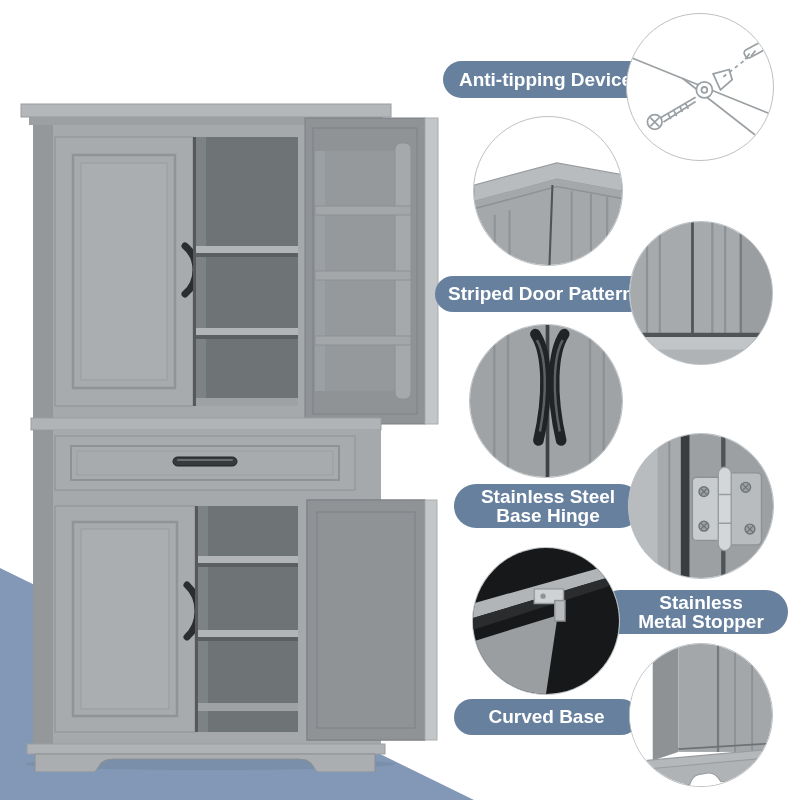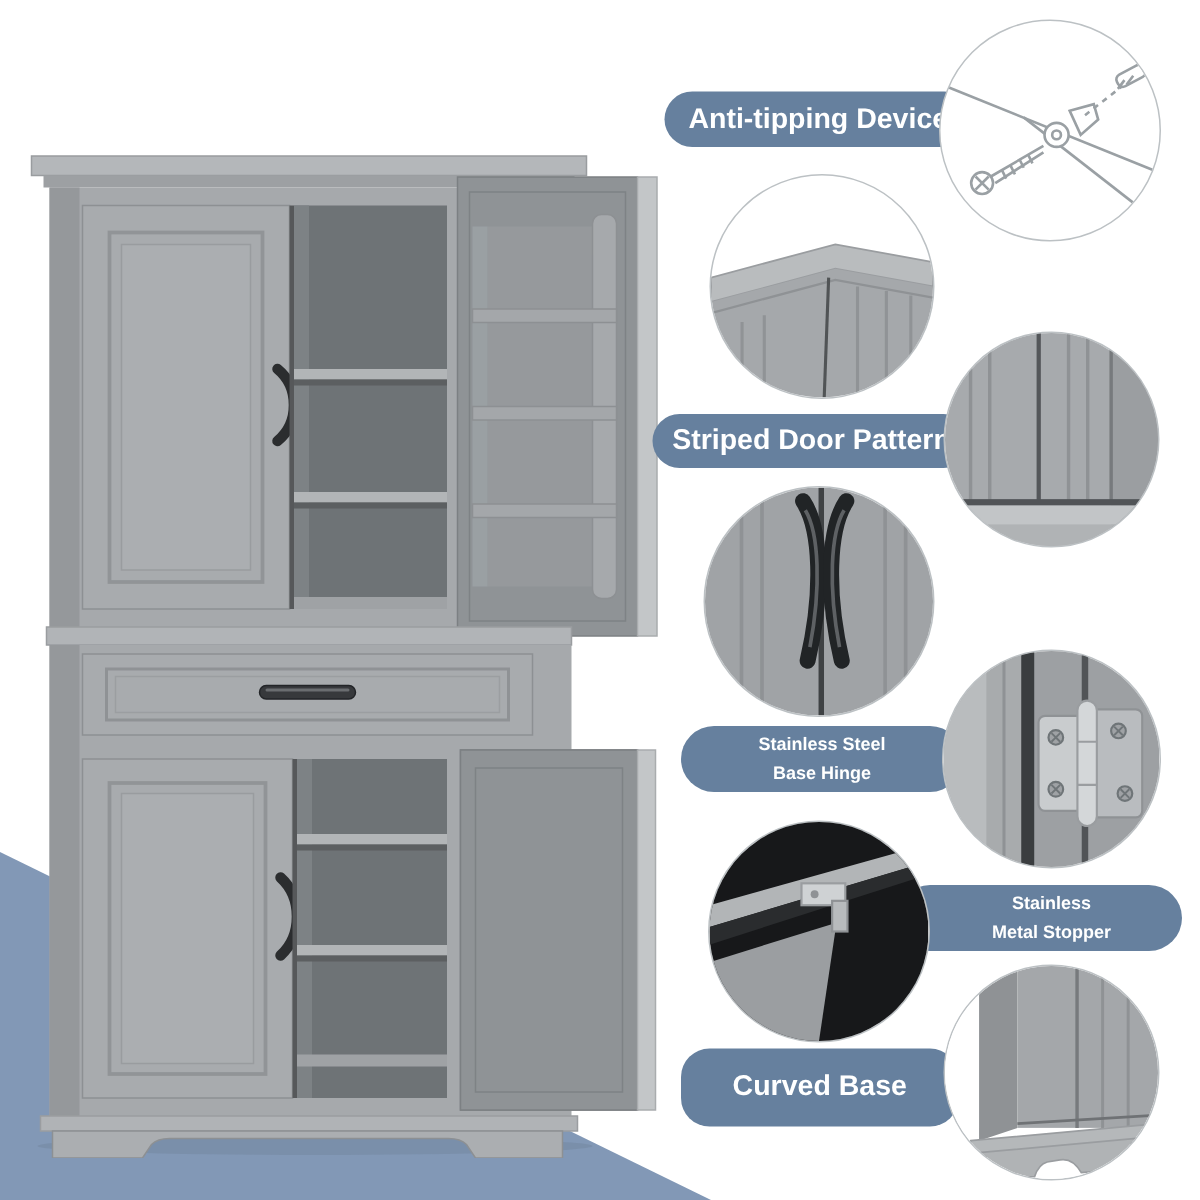--- a/index.html
+++ b/index.html
@@ -8,28 +8,28 @@
   
   #corner-triangle{position:absolute;left:0;top:568px;width:474px;height:232px;
     background:#8298b6;clip-path:polygon(0 0,100% 100%,0 100%);z-index:1;}
   
   #cabinet-wrap{position:absolute;left:15px;top:96px;width:435px;height:676px;z-index:2;}
   
   .pill{position:absolute;z-index:3;background:#66809e;color:#ffffff;font-weight:bold;
         display:flex;align-items:center;justify-content:center;text-align:center;
         white-space:nowrap;}
   .pill.one{font-size:19px;border-radius:19px;}
-  .pill.two{font-size:12px;line-height:19px;border-radius:22px;flex-direction:column;}
+  .pill.two{font-size:19px;line-height:19px;border-radius:22px;flex-direction:column;}
   #pill-anti{left:443px;top:61px;width:205px;height:37px;}
   #pill-decor{left:556px;top:172px;width:232px;height:36px;padding-left:52px;box-sizing:border-box;}
   #pill-striped{left:435px;top:276px;width:212px;height:36px;}
   #pill-handle{left:598px;top:387px;width:192px;height:36px;padding-left:22px;box-sizing:border-box;}
   #pill-hinge{left:454px;top:484px;width:188px;height:44px;}
   #pill-magnet{left:598px;top:590px;width:190px;height:44px;padding-left:16px;box-sizing:border-box;}
-  #pill-base{left:454px;top:699px;width:185px;height:52px;}
+  #pill-base{left:454px;top:699px;width:185px;height:36px;}
   
   .inset{position:absolute;z-index:4;border-radius:50%;border:1px solid #bcc1c4;
          background:#ffffff;overflow:hidden;}
   .inset svg{display:block;width:100%;height:100%;}
   #inset-anti{left:626px;top:13px;width:146px;height:146px;}
   #inset-decor{left:473px;top:116px;width:148px;height:148px;}
   #inset-striped{left:629px;top:221px;width:142px;height:142px;}
   #inset-handle{left:469px;top:324px;width:152px;height:152px;}
   #inset-hinge{left:628px;top:433px;width:144px;height:144px;}
   #inset-magnet{left:472px;top:547px;width:146px;height:146px;}

